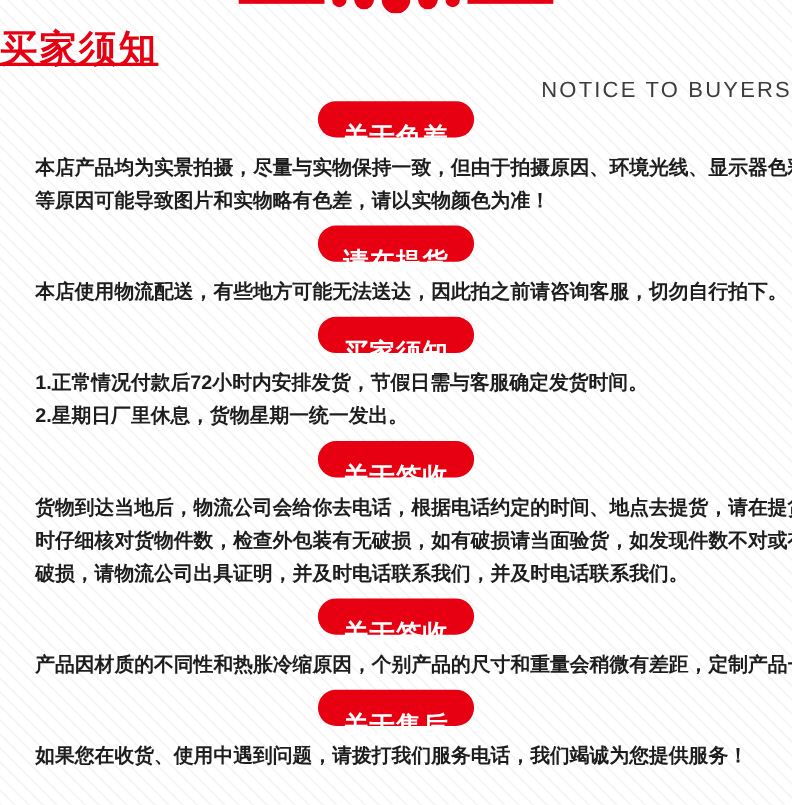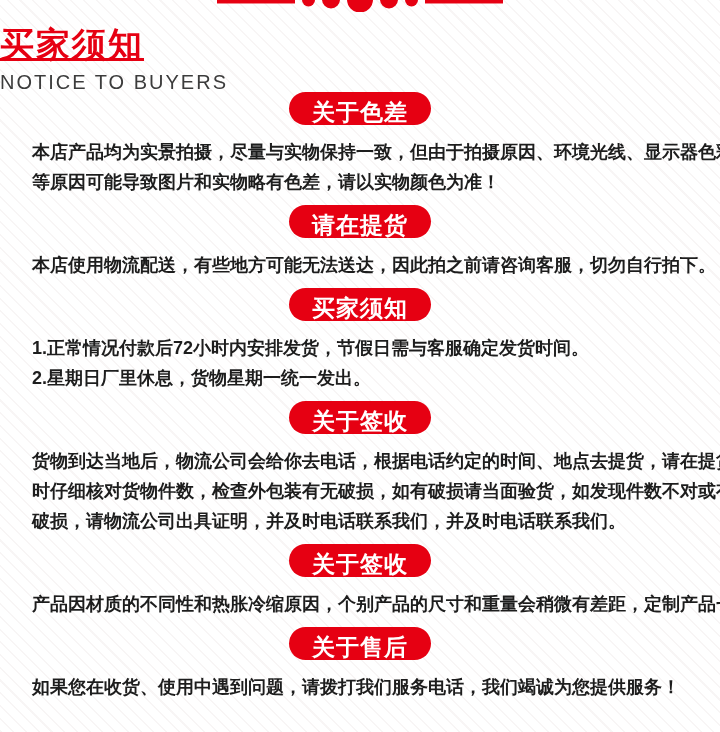--- a/index.html
+++ b/index.html
@@ -25,30 +25,30 @@
   .dot.s  { width:13px; height:13px; }
   .dot.m  { width:18px; height:18px; }
   .dot.l  { width:26px; height:26px; }
 
   .title {
     margin:14px 0 0; text-align:left;
     color:var(--accent); font-size:34px; line-height:36px;
     font-weight:bold; letter-spacing:2px;text-decoration:underline;
   }
   .subtitle {
-    margin:12px 0 0; text-align:left;
+    margin:12px 0 0; text-align:right;
     color:var(--sub); font-size:20px; line-height:17px;
     letter-spacing:2px; font-weight:500;
   }
 
   .banner {
     display:block; width:max-content; margin:8px auto 0;
     background:var(--accent); color:#ffffff;
     font-weight:bold; font-size:23px; letter-spacing:1px;
-    height:33px; line-height:33px; padding:4px 23px;
+    height:33px; line-height:33px; padding:16px 23px;
     border-radius:17px; text-align:left;
   }
   .section:first-child .banner { margin-top:1px; }
 
   .para { margin:12px 32px 0; }
   .line {
     color:var(--ink); font-weight:bold;
     font-size:18px; line-height:30px;
     white-space:nowrap;
   }

